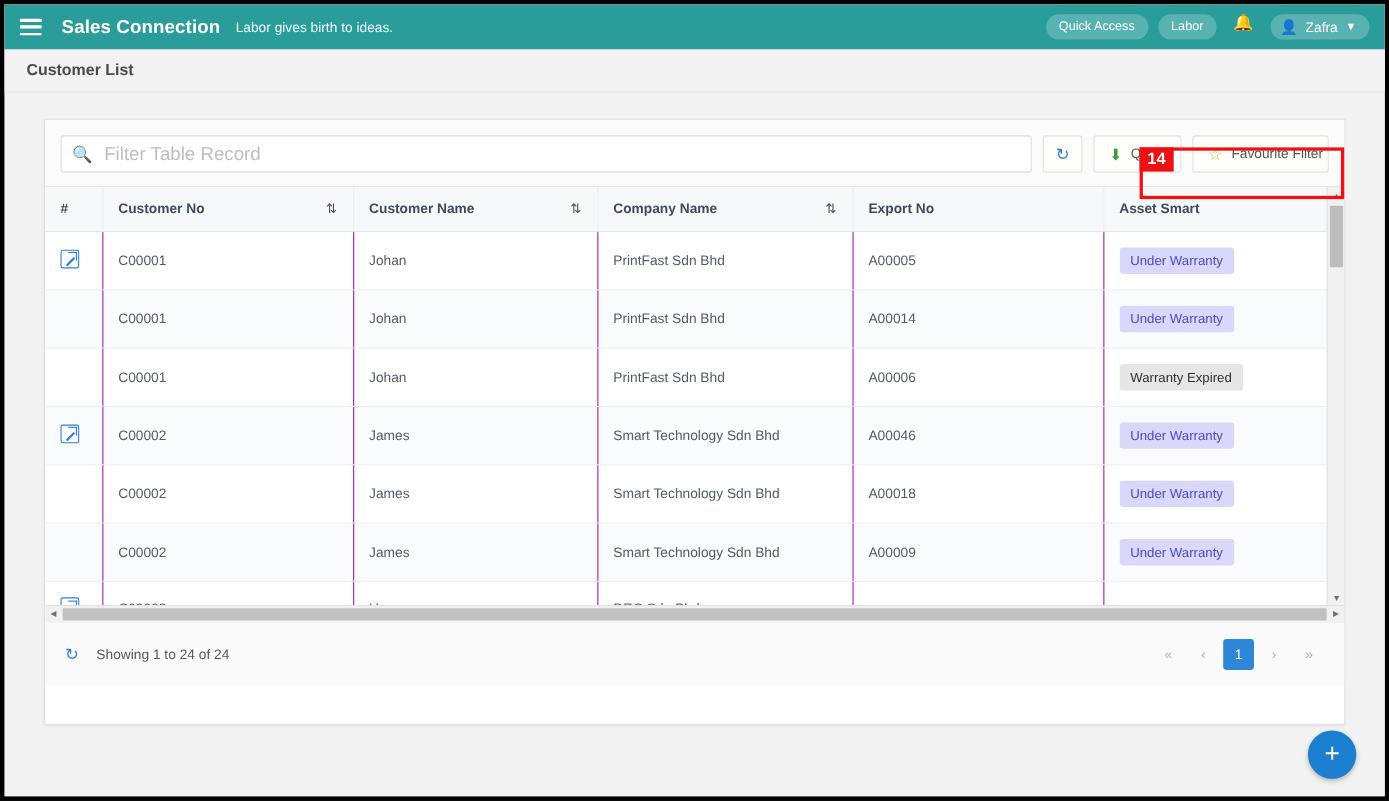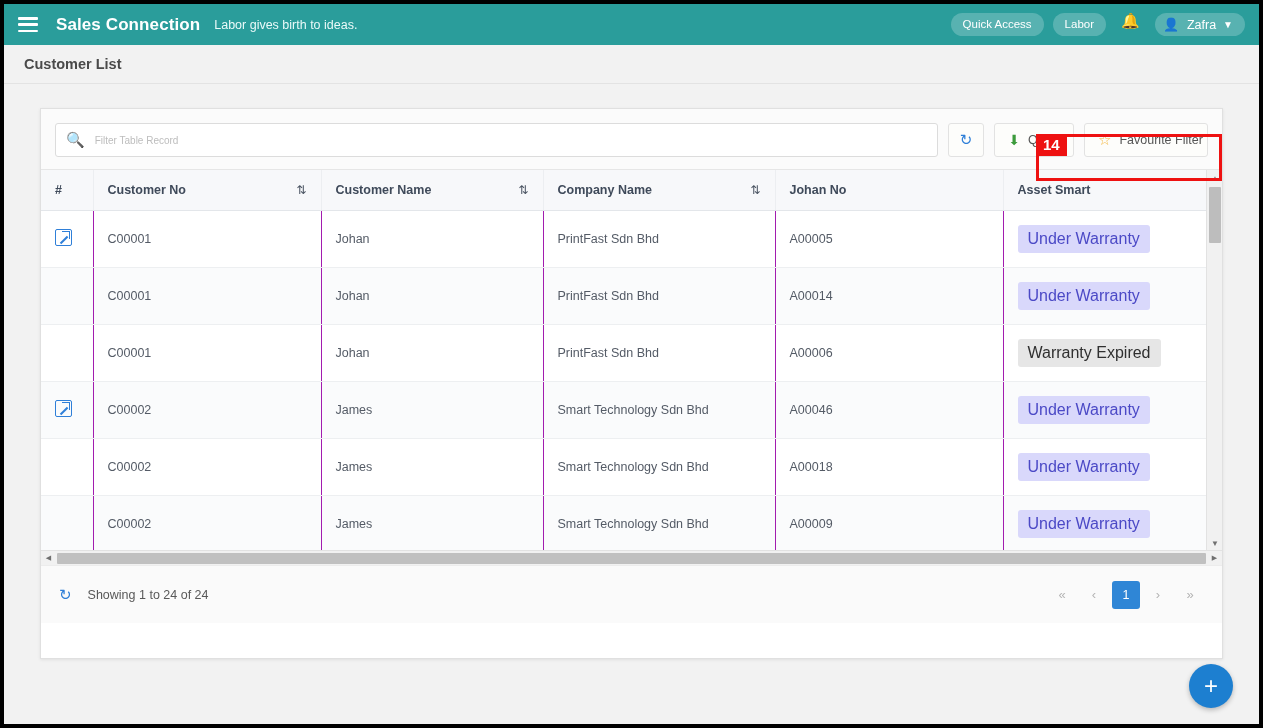--- a/index.html
+++ b/index.html
@@ -81,21 +81,21 @@
     height: 34px;
     border: 1px solid #dcdcdc;
     border-radius: 3px;
     background: #fff;
     display: flex; align-items: center;
     padding: 0 10px;
   }
   .search-ico { color: #555; font-size: 15px; margin-right: 10px; }
   .search-wrap input {
     border: none; outline: none; flex: 1;
-    font-size: 10px; color: #333;
+    font-size: 17px; color: #333;
     font-family: "Liberation Sans", sans-serif;
   }
   .search-wrap input::placeholder { color: #bdbdbd; }
 
   .tbtn {
     height: 34px;
     border: 1px solid #e2e2e2;
     border-radius: 3px;
     background: #fdfdfb;
     display: flex; align-items: center; gap: 8px;
@@ -202,21 +202,21 @@
     right: 1.5px; top: 1.5px;
     width: 7px; height: 7px;
     border-top: 1.8px solid #2f7fd8;
     border-right: 1.8px solid #2f7fd8;
   }
 
   .badge {
     display: inline-block;
     padding: 5px 10px;
     border-radius: 3px;
-    font-size: 16px;
+    font-size: 12px;
   }
   .badge.warranty { background: #d9d8fb; color: #4b49c6; }
   .badge.expired  { background: #e6e6e6; color: #2f2f2f; }
 
   
   .vsb {
     position: absolute; right: 0; top: 0;
     width: 16px; height: 381px;
     background: #f1f1f1;
     border-left: 1px solid #e2e2e2;
@@ -353,21 +353,21 @@
             </th>
             <th class="col-cname">
               <span>Customer Name</span>
               <span class="sort">⇅</span>
             </th>
             <th class="col-comp">
               <span>Company Name</span>
               <span class="sort">⇅</span>
             </th>
             <th class="col-ano">
-              <span>Johan No</span>
+              <span>Export No</span>
             </th>
             <th class="col-astat">
               <span>Asset Smart</span>
             </th>
           </tr>
         </thead>
         <tbody id="tbody">
             <tr>
               <td class="col-num"><span class="open-ico"></span></td>
               <td class="col-cno">C00001</td>

